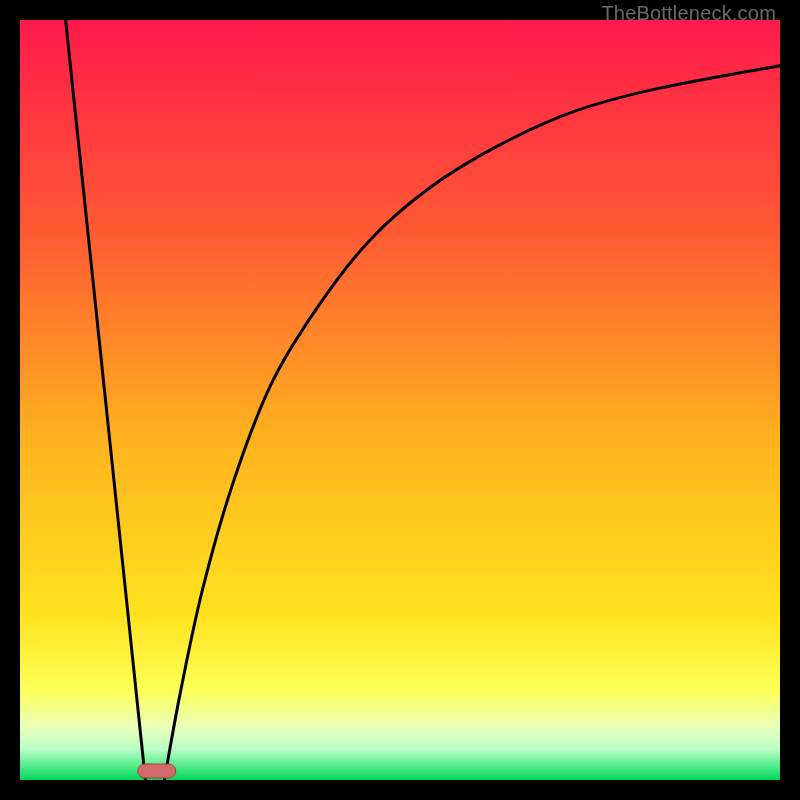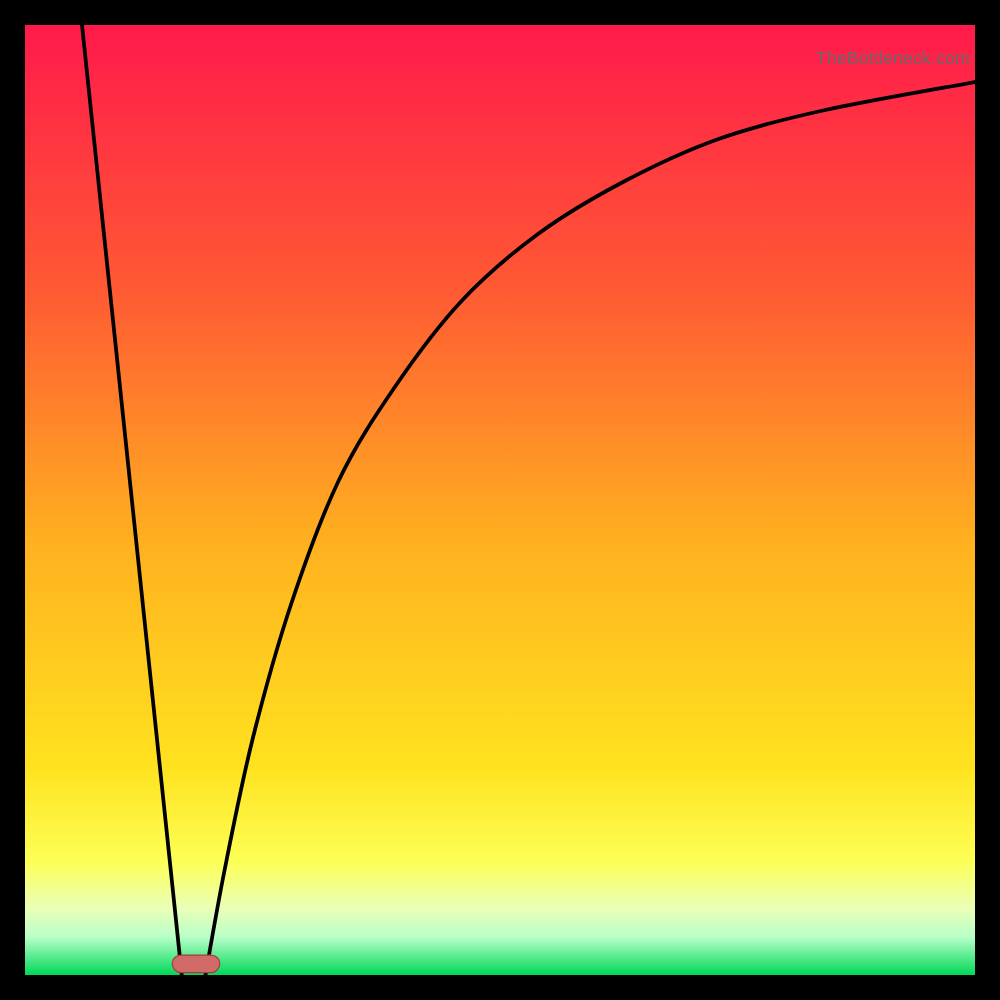--- a/index.html
+++ b/index.html
@@ -24,24 +24,23 @@
     left: 0;
     top: 0;
     width: 760px;
     height: 760px;
   }
   .attribution {
     position: absolute;
     top: 2px;
     right: 24px;
     color: #6a6a6a;
-    font-size: 14px;
+    font-size: 20px;
     font-weight: 500;
     letter-spacing: 0.2px;
-    margin-top: 36px;
   }
 </style>
 </head>
 <body>
 
 <div class="frame">
   <svg class="plot" viewBox="0 0 760 760" preserveAspectRatio="none">
     <defs>
       <linearGradient id="bg-grad" x1="0" y1="0" x2="0" y2="1">
         <stop offset="0%" stop-color="#ff1a4b"></stop>

